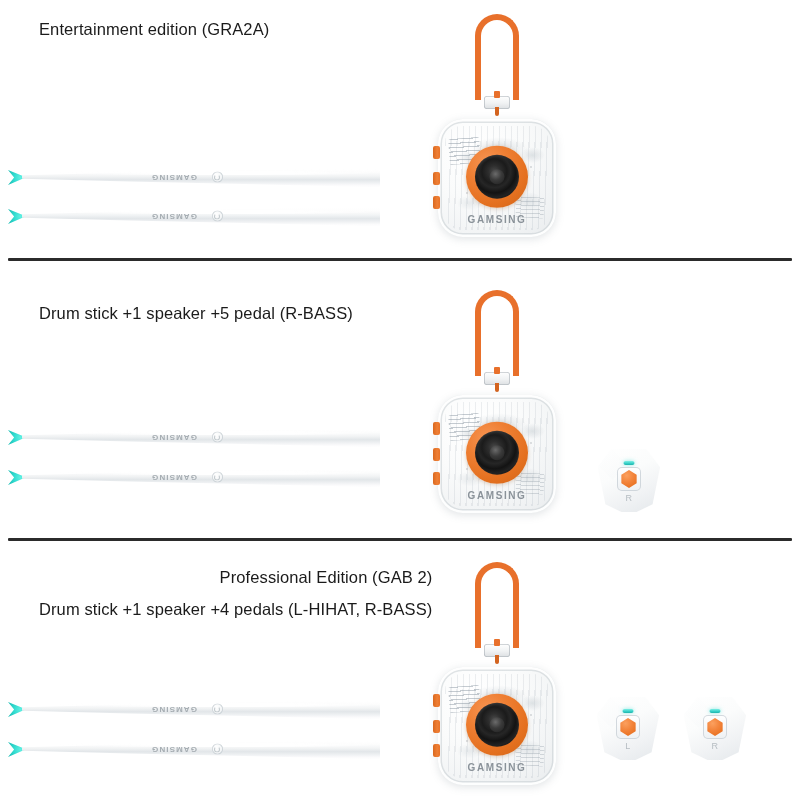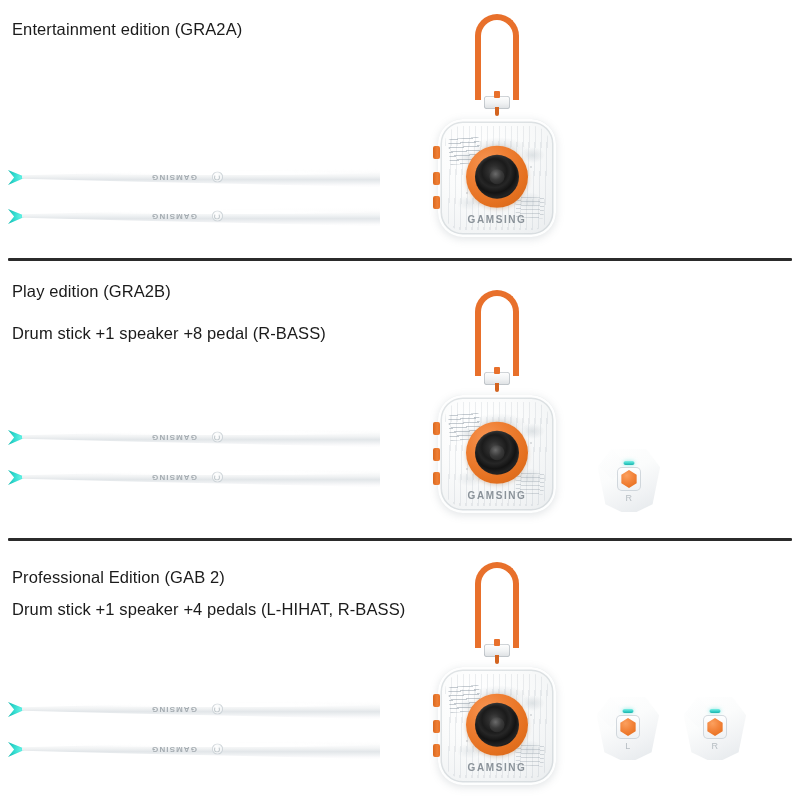--- a/index.html
+++ b/index.html
@@ -10,21 +10,21 @@
     overflow: hidden;
   }
   #page { position: relative; width: 800px; height: 800px; background: #ffffff; }
 
   .section { position: absolute; left: 0; width: 800px; }
   .divider {
     position: absolute; left: 8px; width: 784px; height: 3px;
     background: #2b2b2b; border-radius: 1px;
   }
 
-  .title-block { position: absolute; }
+  .title-block { position: absolute; margin-left: 27px; }
   .edition-title {
     font-size: 16.5px; color: #1b1b1b; letter-spacing: 0.1px;
     white-space: nowrap; line-height: 1.2;
   }
   .edition-contents {
     font-size: 16.5px; color: #1b1b1b; letter-spacing: 0.1px;
     white-space: nowrap; line-height: 1.2;
   }
 
   
@@ -263,22 +263,21 @@
       <div class="speaker-btn" style="top:158px;height:13px;"></div>
       <div class="speaker-btn" style="top:182px;height:13px;"></div>
     </div>
 
     <div class="divider" style="top:258px;"></div>
   </div>
 
   <div class="section" style="top:262px;height:276px;">
 
     <div class="title-block" style="left:12px;top:20px;">
-      <div class="edition-title">Play edition (GRA2B)</div>
-      <div class="edition-contents" style="margin-top:22px;">Drum stick +1 speaker +8 pedal (R-BASS)</div>
+      <div class="edition-contents" style="margin-top:22px;">Drum stick +1 speaker +5 pedal (R-BASS)</div>
     </div>
 
     <div class="stick" style="left:8px;top:164px;width:372px;">
       <div class="stick-tip"></div>
       <div class="stick-body">
         <div class="stick-shaft"></div>
         <div class="stick-gloss"></div>
         <div class="stick-brand">GAMSING</div>
         <div class="stick-button"></div>
       </div>
@@ -324,21 +323,21 @@
         <div class="pedal-btn" style="width:17px;height:18px;"></div>
       </div>
       <div class="pedal-label" style="bottom:9px;">R</div>
     </div>
 
     <div class="divider" style="top:276px;"></div>
   </div>
 
   <div class="section" style="top:540px;height:260px;">
 
-    <div class="title-block" style="left:12px;top:28px;">
+    <div class="title-block" style="left:12px;top:28px;text-align:right;">
       <div class="edition-title">Professional Edition (GAB 2)</div>
       <div class="edition-contents" style="margin-top:12px;">Drum stick +1 speaker +4 pedals (L-HIHAT, R-BASS)</div>
     </div>
 
     <div class="stick" style="left:8px;top:158px;width:372px;">
       <div class="stick-tip"></div>
       <div class="stick-body">
         <div class="stick-shaft"></div>
         <div class="stick-gloss"></div>
         <div class="stick-brand">GAMSING</div>

